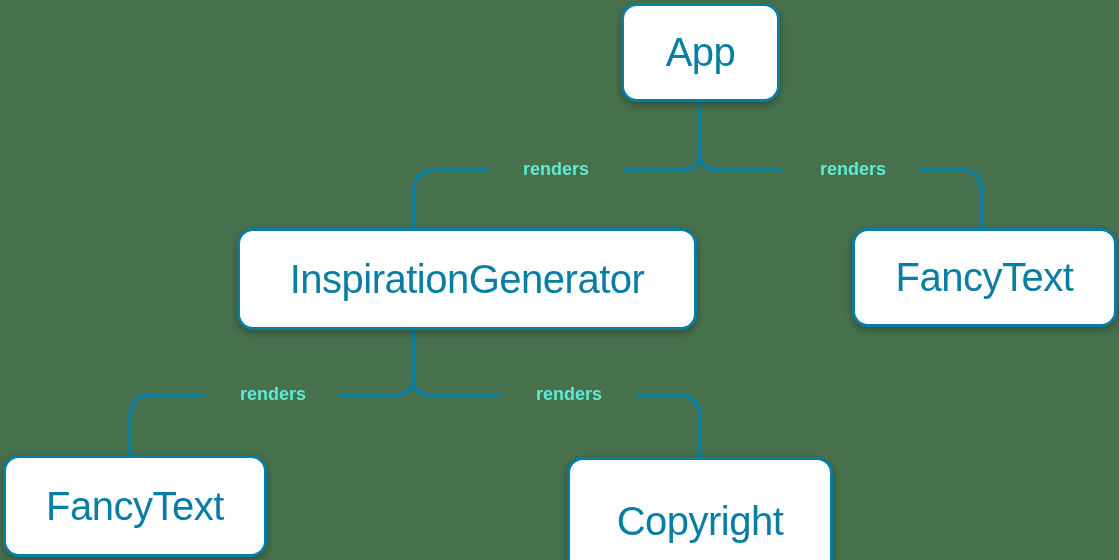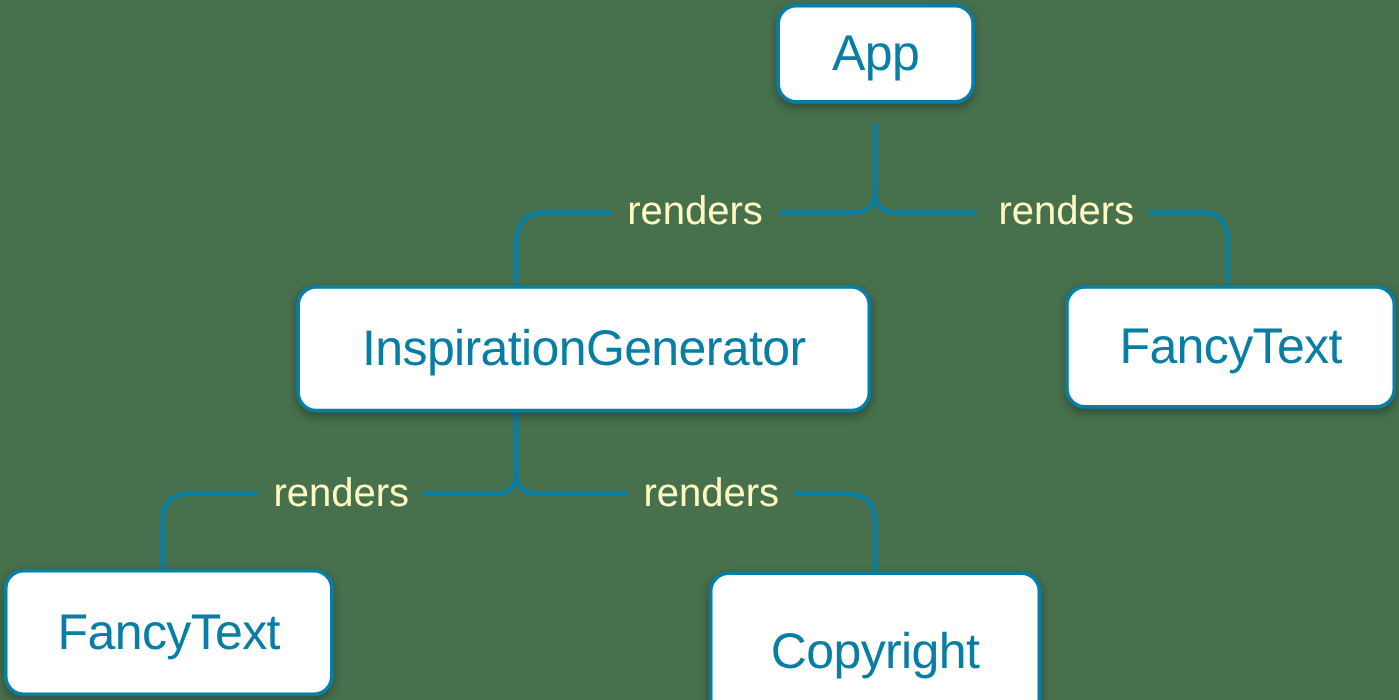--- a/index.html
+++ b/index.html
@@ -41,32 +41,32 @@
     align-items: center;
     justify-content: center;
   }
   .node-label {
     color: #087EA4;
     font-size: 40px;
     font-weight: 500;
     letter-spacing: -0.5px;
     white-space: nowrap;
   }
-  .node-app        { left: 621px; top: 3px;   width: 159px; height: 80px;  }
+  .node-app        { left: 621px; top: 3px;   width: 159px; height: 99px;  }
   .node-ig         { left: 197px; top: 228px; width: 460px; height: 102px; margin-left: 40px; }
   .node-ft-top     { left: 852px; top: 228px; width: 265px; height: 99px;  }
   .node-ft-bottom  { left: 3px;   top: 455px; width: 264px; height: 102px; }
   .node-copyright  { left: 567px; top: 457px; width: 266px; height: 128px; }
   .edge-label {
     position: absolute;
     z-index: 2;
     transform: translate(-50%, -50%);
-    color: #fef9c3;
-    font-size: 32px;
-    font-weight: 400;
+    color: #5eead4;
+    font-size: 18px;
+    font-weight: 700;
     white-space: nowrap;
   }
   .edge-label-1 { left: 556px; top: 169px; }
   .edge-label-2 { left: 853px; top: 169px; }
   .edge-label-3 { left: 273px; top: 394px; }
   .edge-label-4 { left: 569px; top: 394px; }
 </style>
 </head>
 <body>
 

